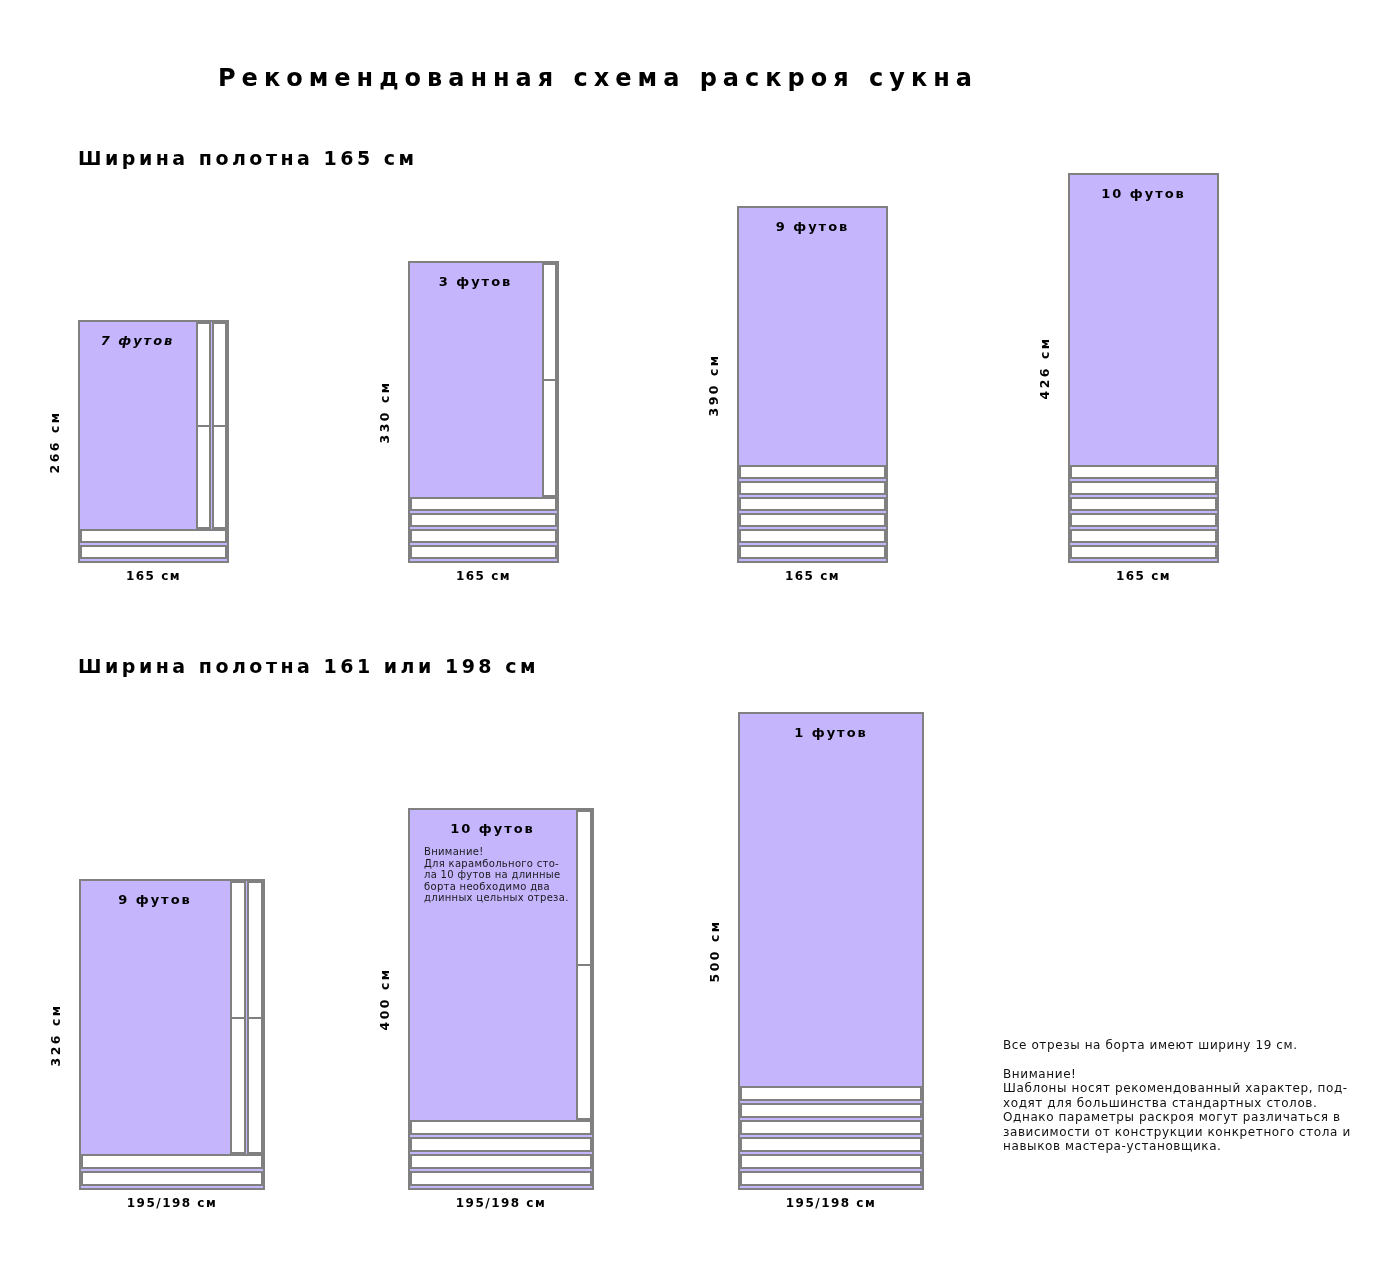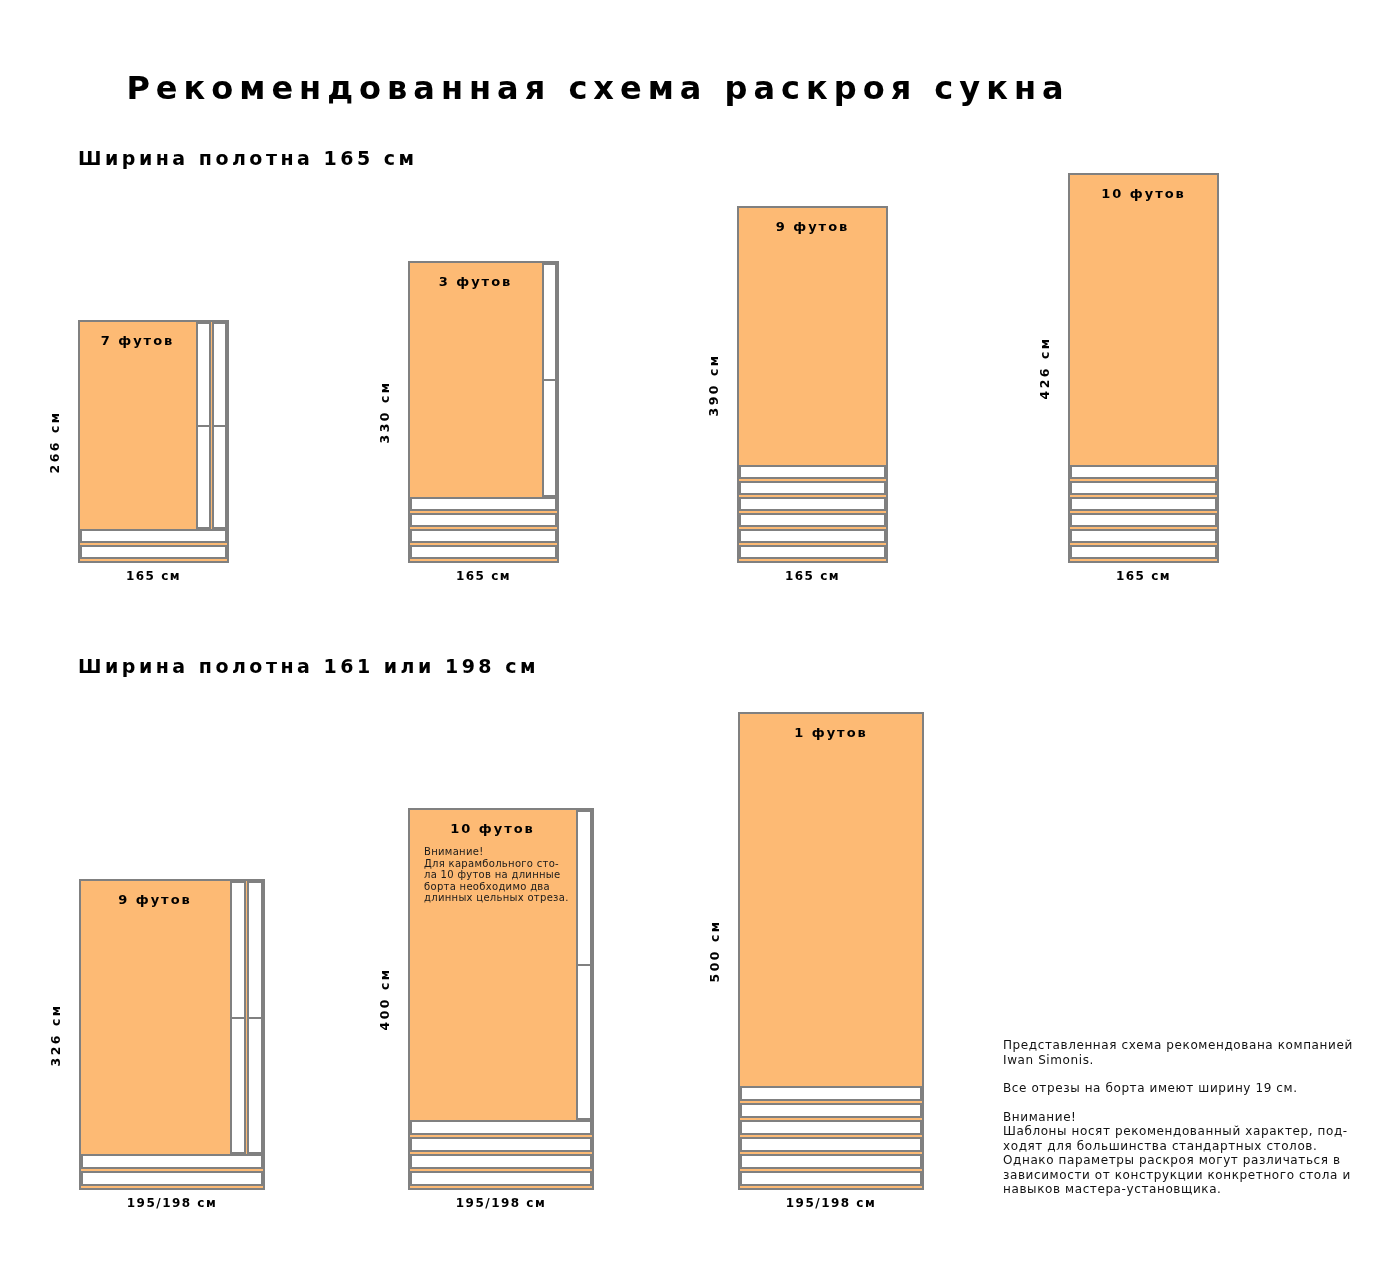--- a/index.html
+++ b/index.html
@@ -7,33 +7,33 @@
     width: 1400px; height: 1269px;
     background: #ffffff;
     font-family: "DejaVu Sans", "Liberation Sans", sans-serif;
     color: #000;
     position: relative;
     overflow: hidden;
   }
   .page-title {
     position: absolute; left: 0; top: 48px; width: 1196px;
     text-align: center;
-    font-size: 32px; font-weight: bold; letter-spacing: 6px;
+    font-size: 24px; font-weight: bold; letter-spacing: 6px;
     white-space: nowrap;
   }
   .section-heading {
     position: absolute; left: 78px;
     font-size: 19px; font-weight: bold; letter-spacing: 3.5px;
     white-space: nowrap;
   }
   .diagram {
     position: absolute;
     border: 2px solid var(--line, #808080);
     box-sizing: border-box;
-    background: #fdba74;
+    background: #c4b5fd;
   }
   .strip-h {
     position: absolute; left: 0; right: 0;
     border: 2px solid var(--line, #808080);
     box-sizing: border-box;
     background: #fff;
   }
   .strip-v {
     position: absolute; top: 0;
     border: 2px solid var(--line, #808080);
@@ -85,21 +85,21 @@
 <div id="diagrams">
     <div class="diagram" style="left: 78px; top: 320px; width: 151px; height: 243px;">
       <div class="strip-v" style="right: 0px; width: 15px; height: 207px;">
         <div class="strip-divider" style="top: 101px;"></div>
       </div>
       <div class="strip-v" style="right: 16px; width: 15px; height: 207px;">
         <div class="strip-divider" style="top: 101px;"></div>
       </div>
       <div class="strip-h" style="top: 207px; height: 14px;"></div>
       <div class="strip-h" style="top: 223px; height: 14px;"></div>
-      <div class="size-label" style="left: 0px; top: 11px; width: 115px;">7 футов</div>
+      <div class="size-label" style="left: 0px; top: 11px; width: 115px; font-style: italic;">7 футов</div>
       <div class="vlabel-wrap" style="left: -38px; top: -2px; width: 24px; height: 243px;">
         <span class="vlabel">266 см</span>
       </div>
       <div class="wlabel" style="left: -2px; top: 247px; width: 151px;">165 см</div>
     </div>
     <div class="diagram" style="left: 408px; top: 261px; width: 151px; height: 302px;">
       <div class="strip-v" style="right: 0px; width: 15px; height: 234px;">
         <div class="strip-divider" style="top: 114px;"></div>
       </div>
       <div class="strip-h" style="top: 234px; height: 14px;"></div>
@@ -181,22 +181,20 @@
       <div class="strip-h" style="top: 457px; height: 15px;"></div>
       <div class="size-label" style="left: 0px; top: 11px; width: 182px;">1 футов</div>
       <div class="vlabel-wrap" style="left: -38px; top: -2px; width: 24px; height: 478px;">
         <span class="vlabel">500 см</span>
       </div>
       <div class="wlabel" style="left: -2px; top: 482px; width: 186px;">195/198 см</div>
     </div>
   </div>
 
 <div class="footer-notes">
-  <p>Представленная схема рекомендована компанией
-Iwan Simonis.</p>
   <p>Все отрезы на борта имеют ширину 19 см.</p>
   <p>Внимание!
 Шаблоны носят рекомендованный характер, под-
 ходят для большинства стандартных столов.
 Однако параметры раскроя могут различаться в
 зависимости от конструкции конкретного стола и
 навыков мастера-установщика.</p>
 </div>
 
 </body></html>

